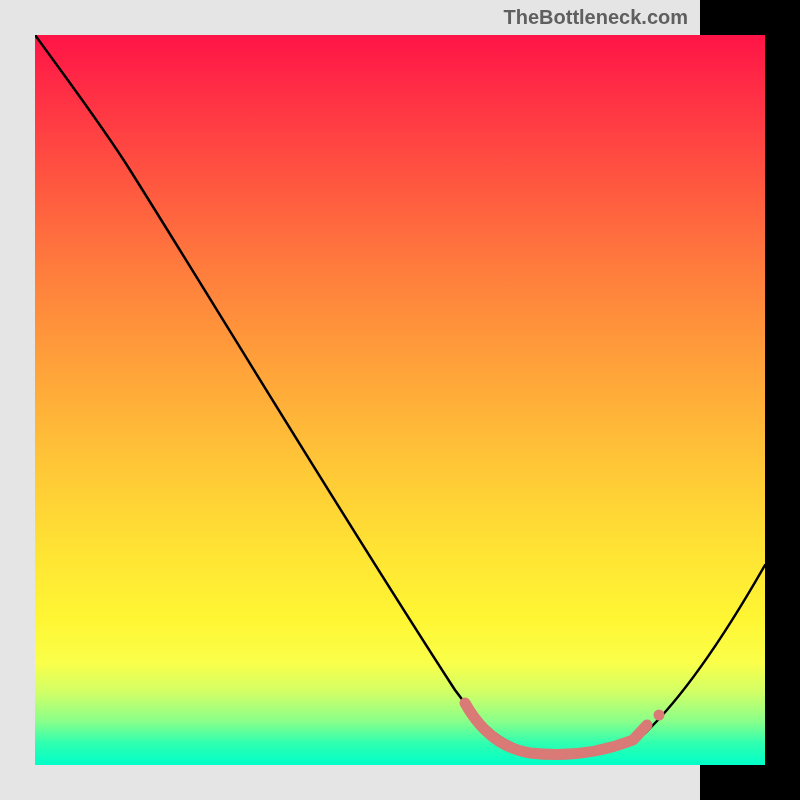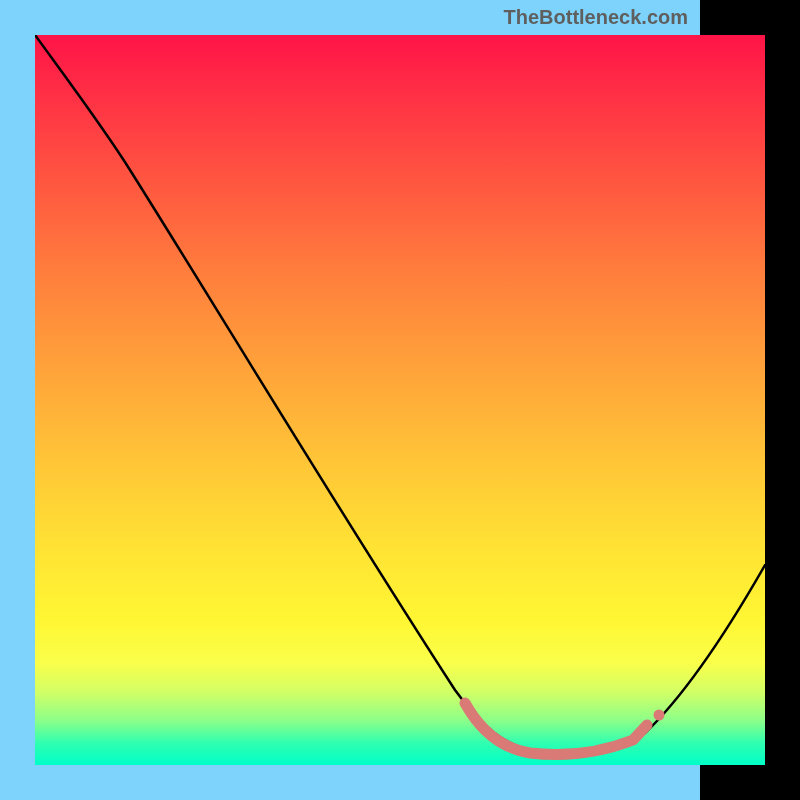--- a/index.html
+++ b/index.html
@@ -1,17 +1,17 @@
 <!DOCTYPE html>
 <html><head>
 <meta charset="utf-8">
 <style>
   * { margin: 0; padding: 0; box-sizing: border-box; }
   html, body { width: 800px; height: 800px; background: #000; overflow: hidden; }
-  .container { position: relative; width: 700px; height: 800px; background: #7dd3fc; }
+  .container { position: relative; width: 700px; height: 800px; background: #e5e5e5; }
   .watermark {
     position: absolute;
     top: 6px;
     right: 12px;
     font-family: Arial, sans-serif;
     font-size: 20px;
     font-weight: bold;
     color: #5f5f5f;
     letter-spacing: 0px;
     z-index: 10;

